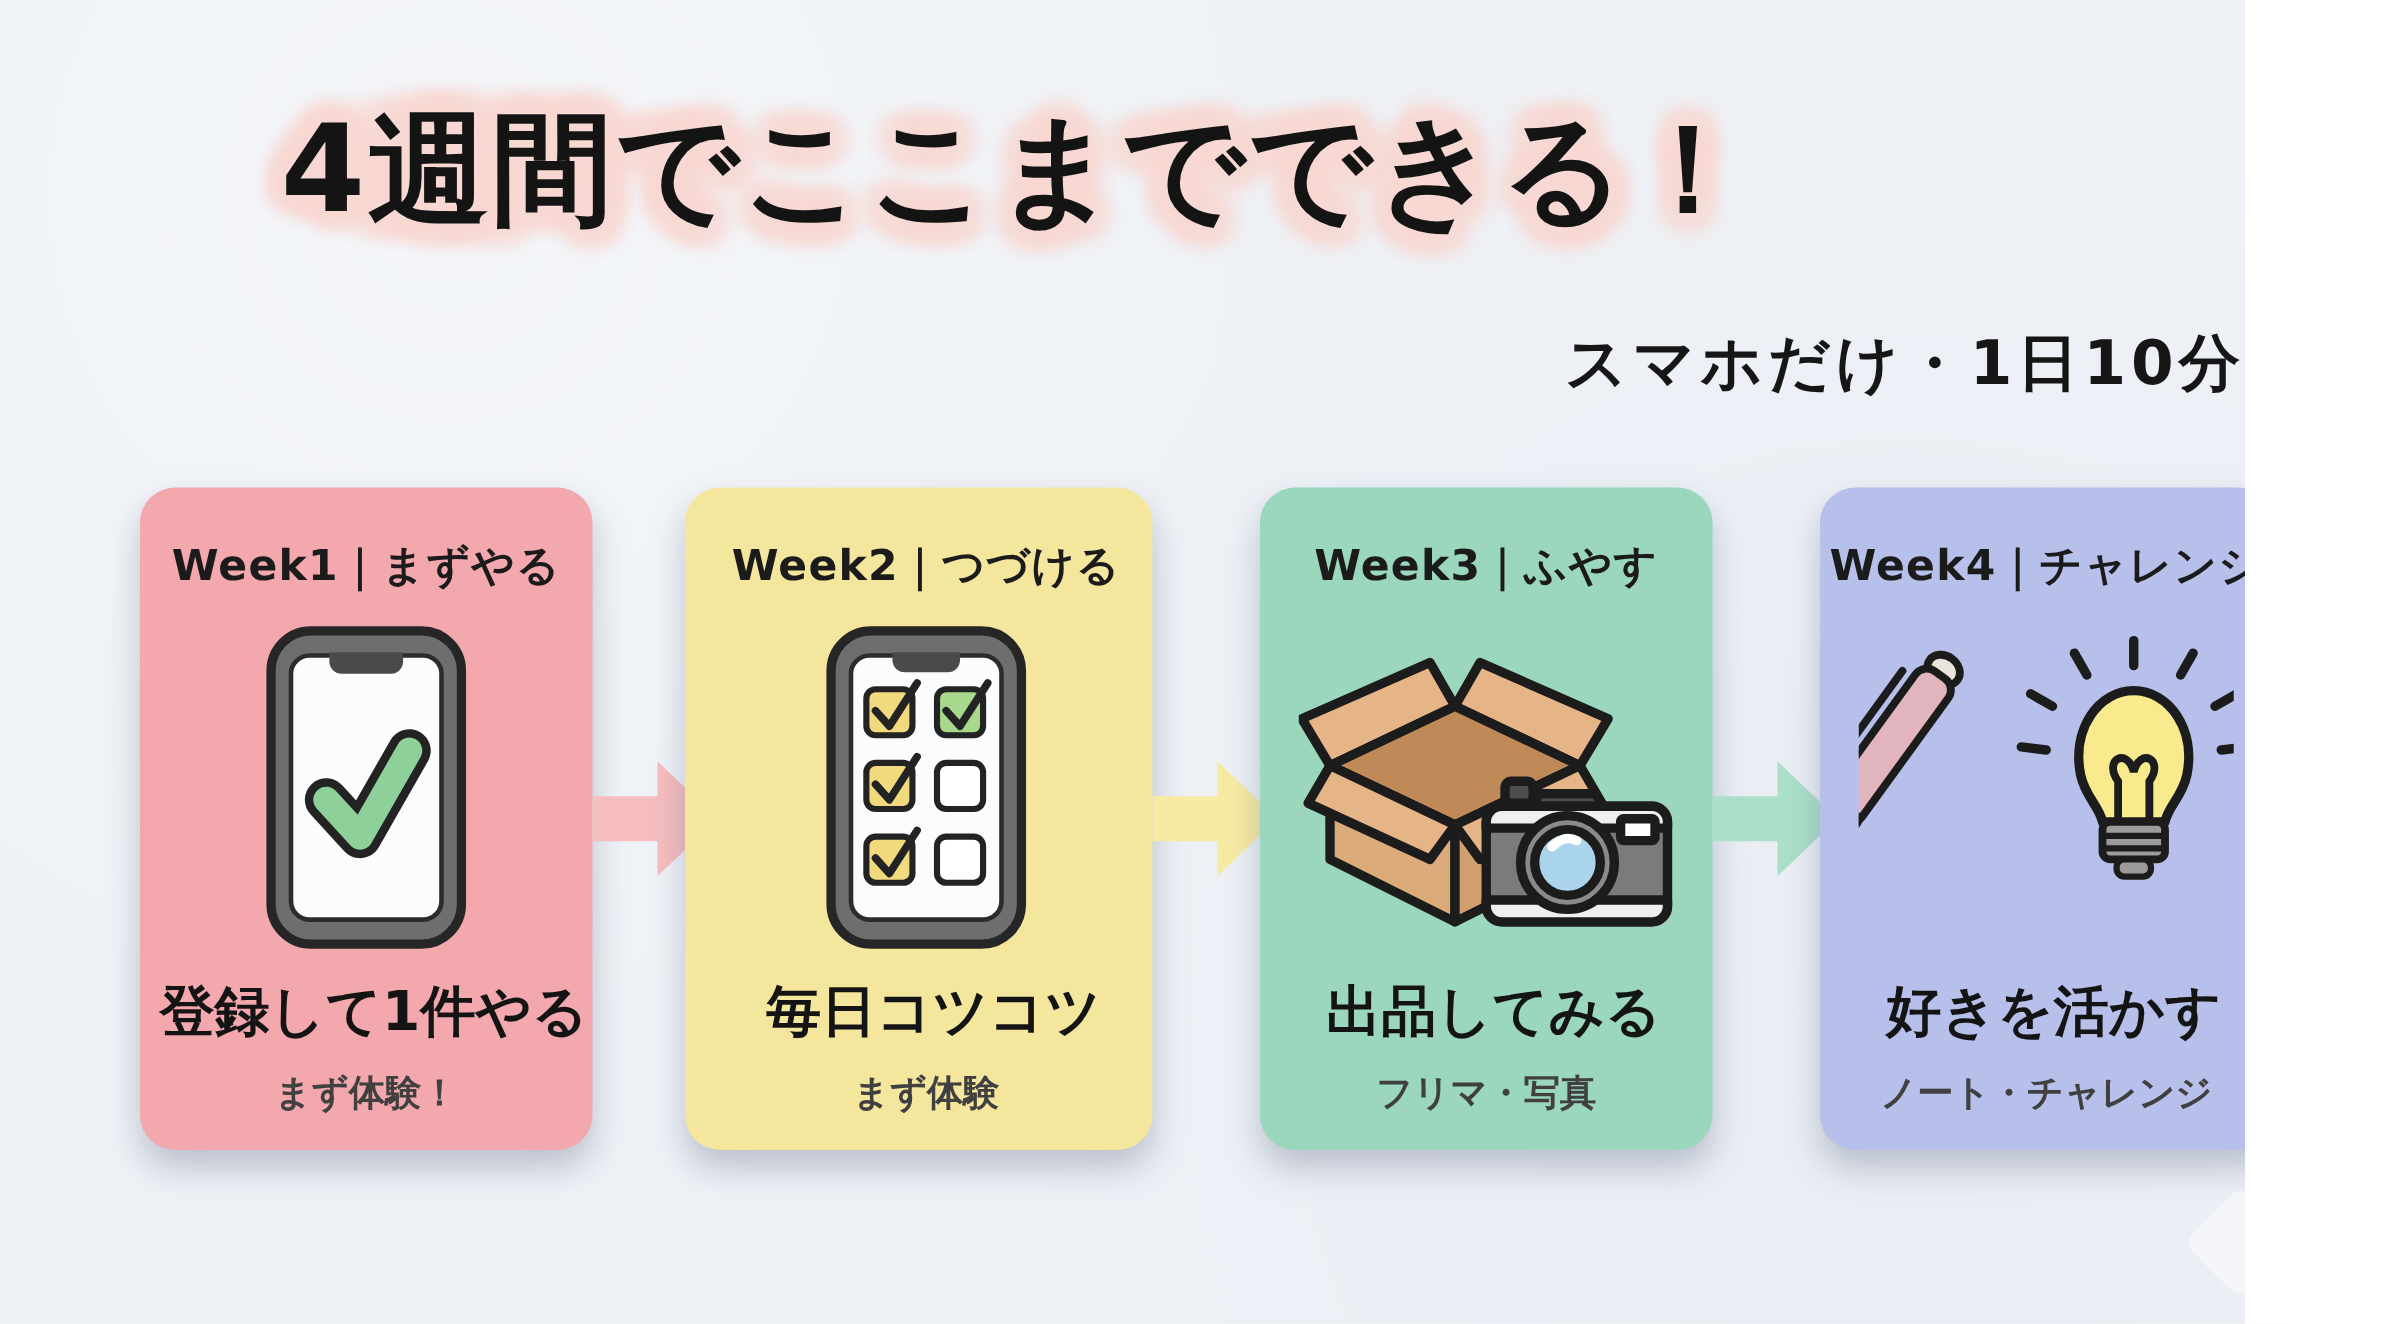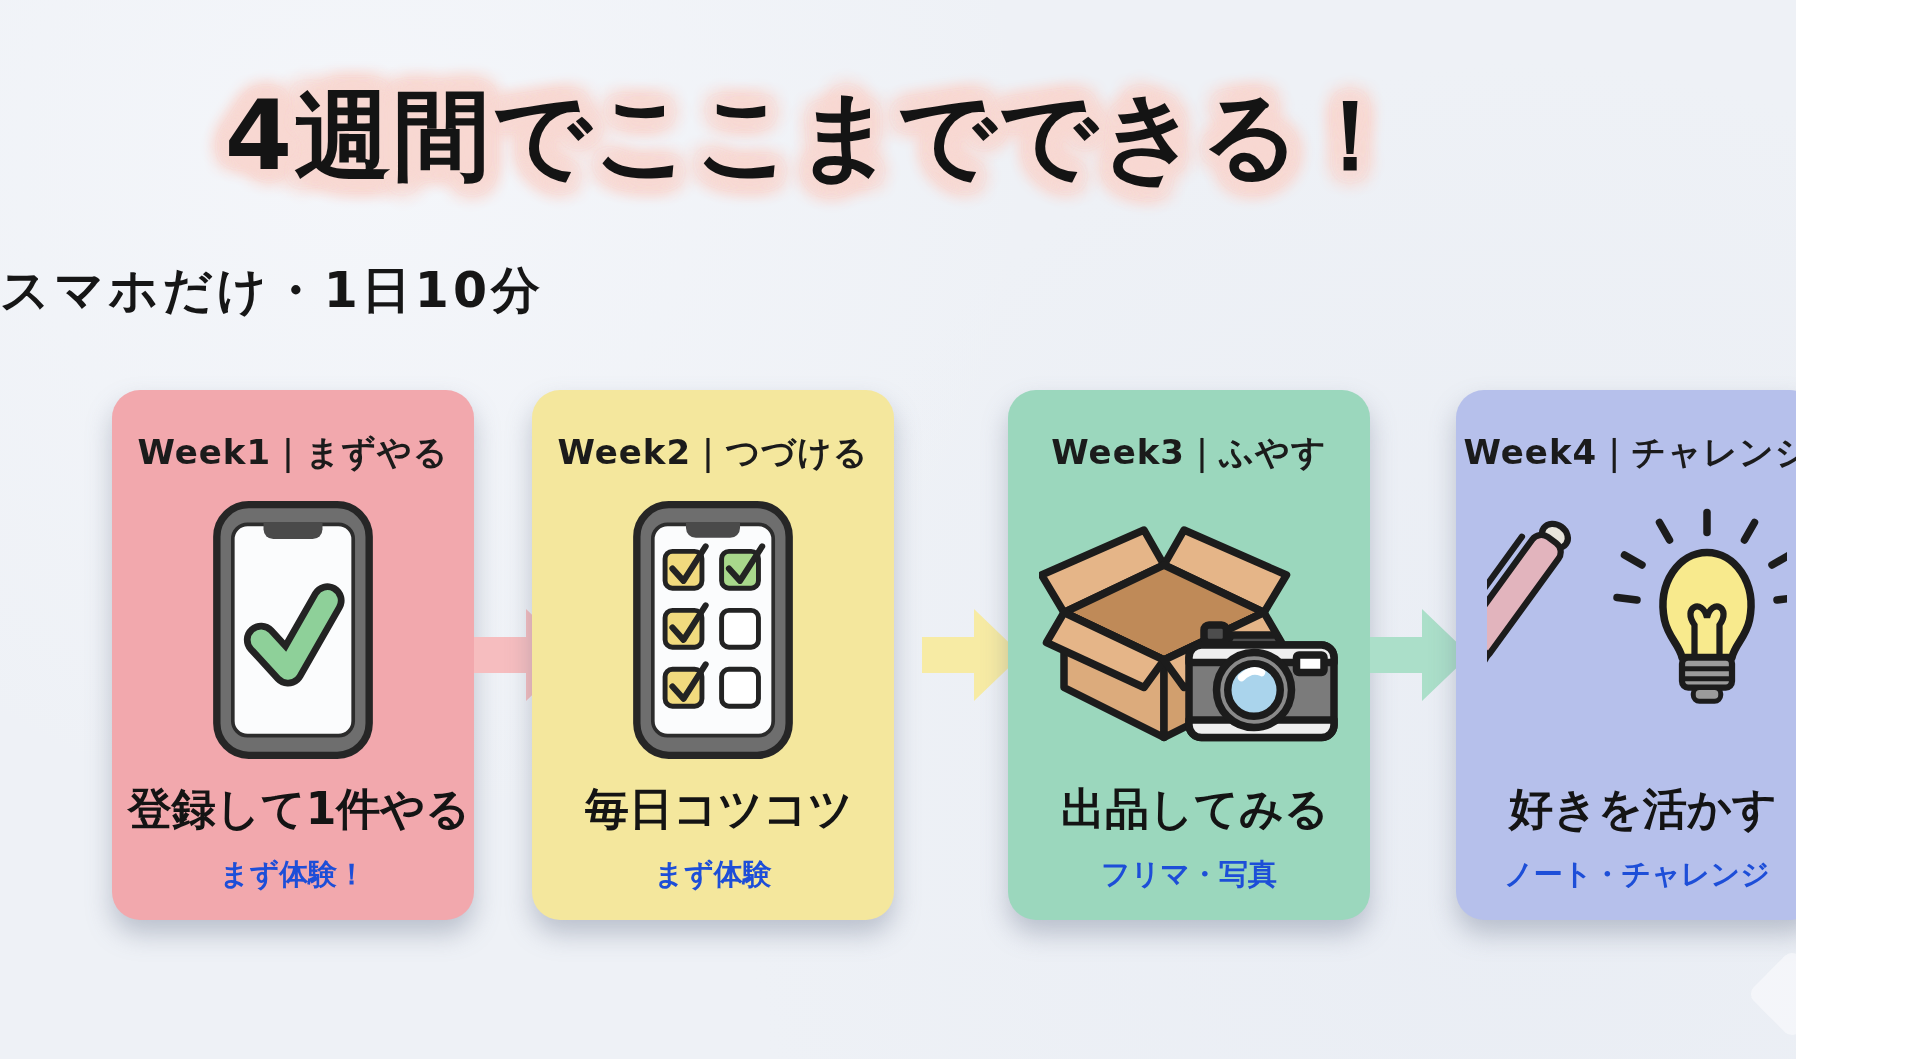--- a/index.html
+++ b/index.html
@@ -6,29 +6,29 @@
   body{font-family:"DejaVu Sans","Liberation Sans",sans-serif;}
   .canvas{position:relative;width:1796px;height:1059px;overflow:hidden;
     background:#eef1f6;
     background-image:radial-gradient(circle at 20% 15%, #f4f6fa 0%, rgba(244,246,250,0) 40%),
                      radial-gradient(circle at 85% 80%, #e9edf4 0%, rgba(233,237,244,0) 45%);}
   .title{position:absolute;top:72px;left:0;right:170px;text-align:center;
     font-size:97px;font-weight:900;color:#141414;letter-spacing:2px;white-space:nowrap;
     text-shadow:0 0 16px #f8d8d2,0 0 16px #f8d8d2,0 0 16px #f8d8d2,
       16px 0 14px #f8d8d2,-16px 0 14px #f8d8d2,0 16px 14px #f8d8d2,0 -16px 14px #f8d8d2,
       12px 12px 14px #f8d8d2,-12px -12px 14px #f8d8d2,12px -12px 14px #f8d8d2,-12px 12px 14px #f8d8d2;}
-  .subtitle{position:absolute;top:258px;left:0;right:0;text-align:left;
+  .subtitle{position:absolute;top:258px;left:0;right:0;text-align:right;
     font-size:49px;font-weight:800;color:#161616;letter-spacing:4px;}
   .card{position:absolute;top:390px;width:362px;height:530px;border-radius:28px;
     box-shadow:0 14px 26px rgba(105,115,140,.38);
     display:flex;flex-direction:column;align-items:center;}
   .card-header{margin-top:40px;font-size:34px;font-weight:800;color:#1b1b1b;letter-spacing:1px;white-space:nowrap;}
   .card-icon{height:296px;display:flex;align-items:center;justify-content:center;margin-top:6px;}
   .card-main{font-size:44px;font-weight:900;color:#141414;margin-top:2px;white-space:nowrap;margin-left:12px;}
-  .card-sub{font-size:29px;font-weight:700;color:#1d4ed8;margin-top:16px;white-space:nowrap;}
+  .card-sub{font-size:29px;font-weight:700;color:#404040;margin-top:16px;white-space:nowrap;}
   .arrow{position:absolute;top:609px;width:100px;height:92px;}
   .sparkle{position:absolute;left:1760px;top:962px;width:64px;height:64px;background:#fbfcfe;
     transform:rotate(45deg);border-radius:10px;opacity:.55;}
 </style>
 </head>
 <body>
 
 <div class="canvas">
 
   <div class="title">4週間でここまでできる！</div>
@@ -48,21 +48,21 @@
     <div class="card-main">登録して1件やる</div>
     <div class="card-sub">まず体験！</div>
   </div>
 
   <div class="arrow" style="left:474px;">
     <svg width="100" height="92" viewBox="0 0 100 92">
       <polygon points="0,28 52,28 52,0 100,46 52,92 52,64 0,64" fill="#f6bdbf"></polygon>
     </svg>
   </div>
 
-  <div class="card" style="left: 532px; background: rgb(244, 231, 157);">
+  <div class="card" style="left: 548px; background: rgb(244, 231, 157); padding-left: 12px;">
     <div class="card-header">Week2｜つづける</div>
     <div class="card-icon">
       <svg width="172" height="266" viewBox="0 0 140 216">
         <rect x="8" y="6" width="124" height="204" rx="26" fill="#6e6e6e" stroke="#262626" stroke-width="6"></rect>
         <rect x="21" y="22" width="98" height="172" rx="12" fill="#fbfcfd" stroke="#2c2c2c" stroke-width="3"></rect>
         <path d="M48 20 h44 v5 a8 8 0 0 1 -8 8 h-28 a8 8 0 0 1 -8 -8 z" fill="#4a4a4a"></path>
         <rect x="31" y="44" width="30" height="30" rx="6" fill="#f1da7e" stroke="#232323" stroke-width="4"></rect>
         <polyline points="37,58 46,68 64,40" fill="none" stroke="#232323" stroke-width="5" stroke-linecap="round" stroke-linejoin="round"></polyline>
         <rect x="77" y="44" width="30" height="30" rx="6" fill="#a8d88b" stroke="#232323" stroke-width="4"></rect>
         <polyline points="83,58 92,68 110,40" fill="none" stroke="#232323" stroke-width="5" stroke-linecap="round" stroke-linejoin="round"></polyline>

